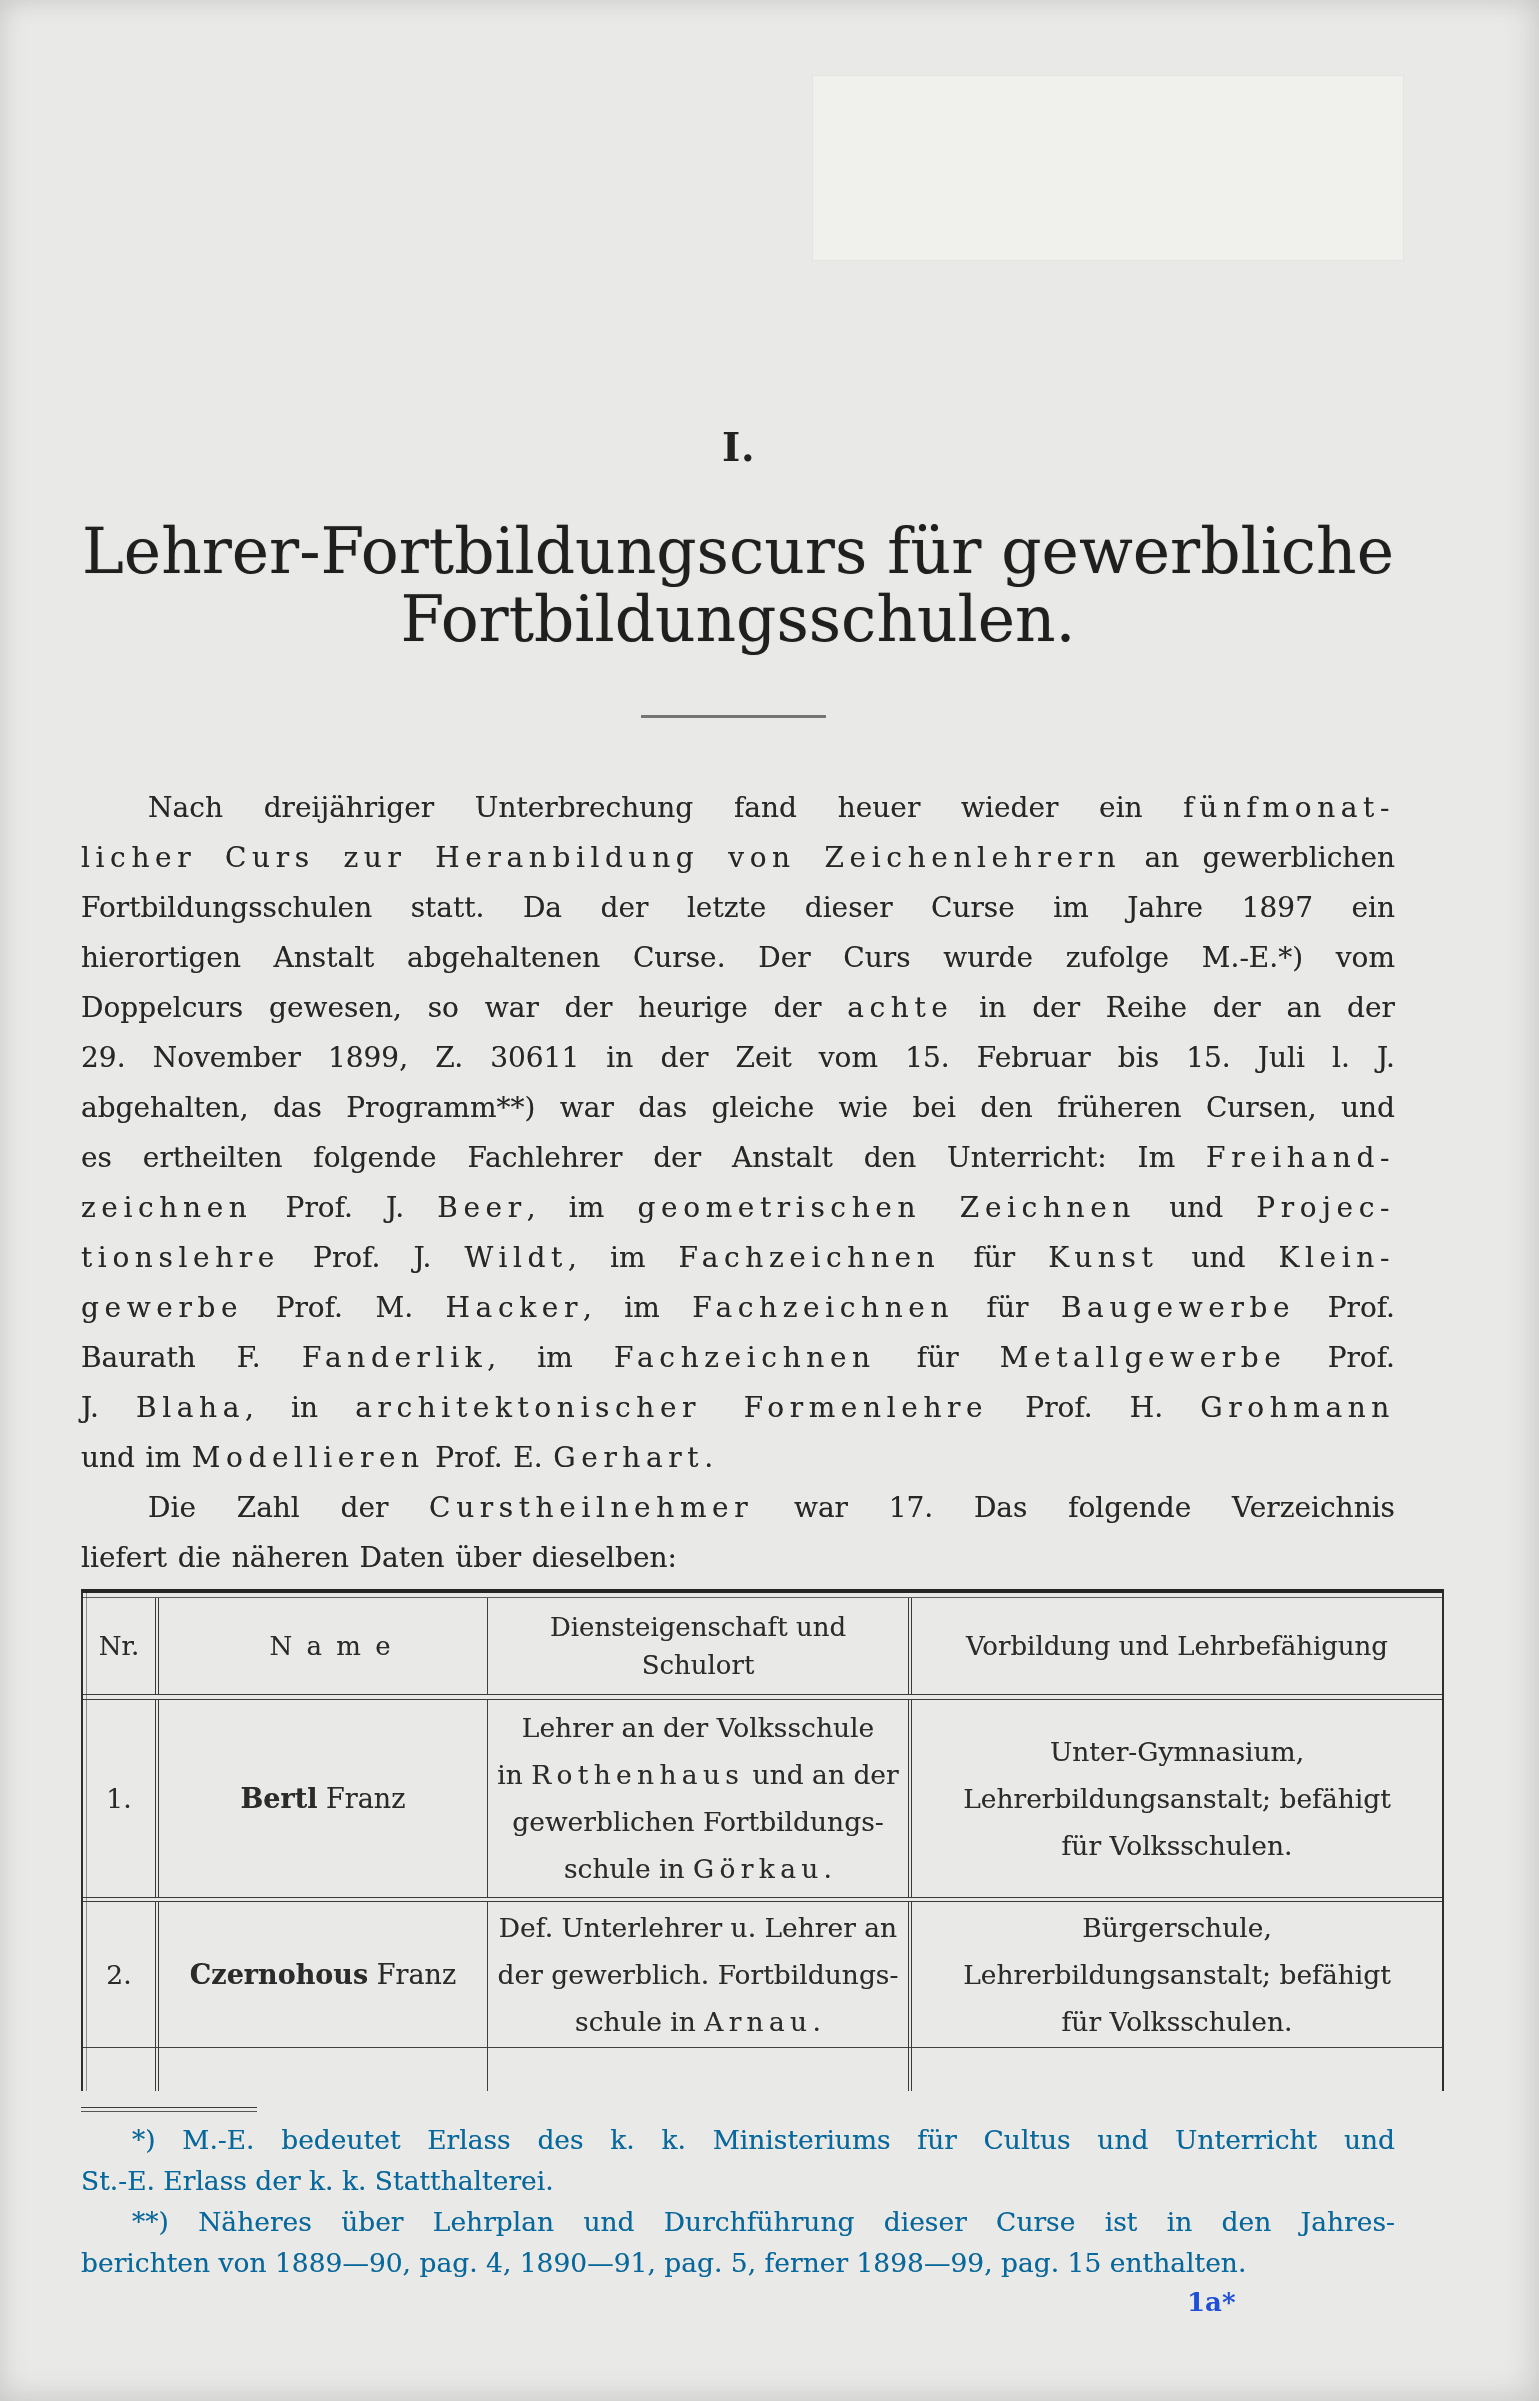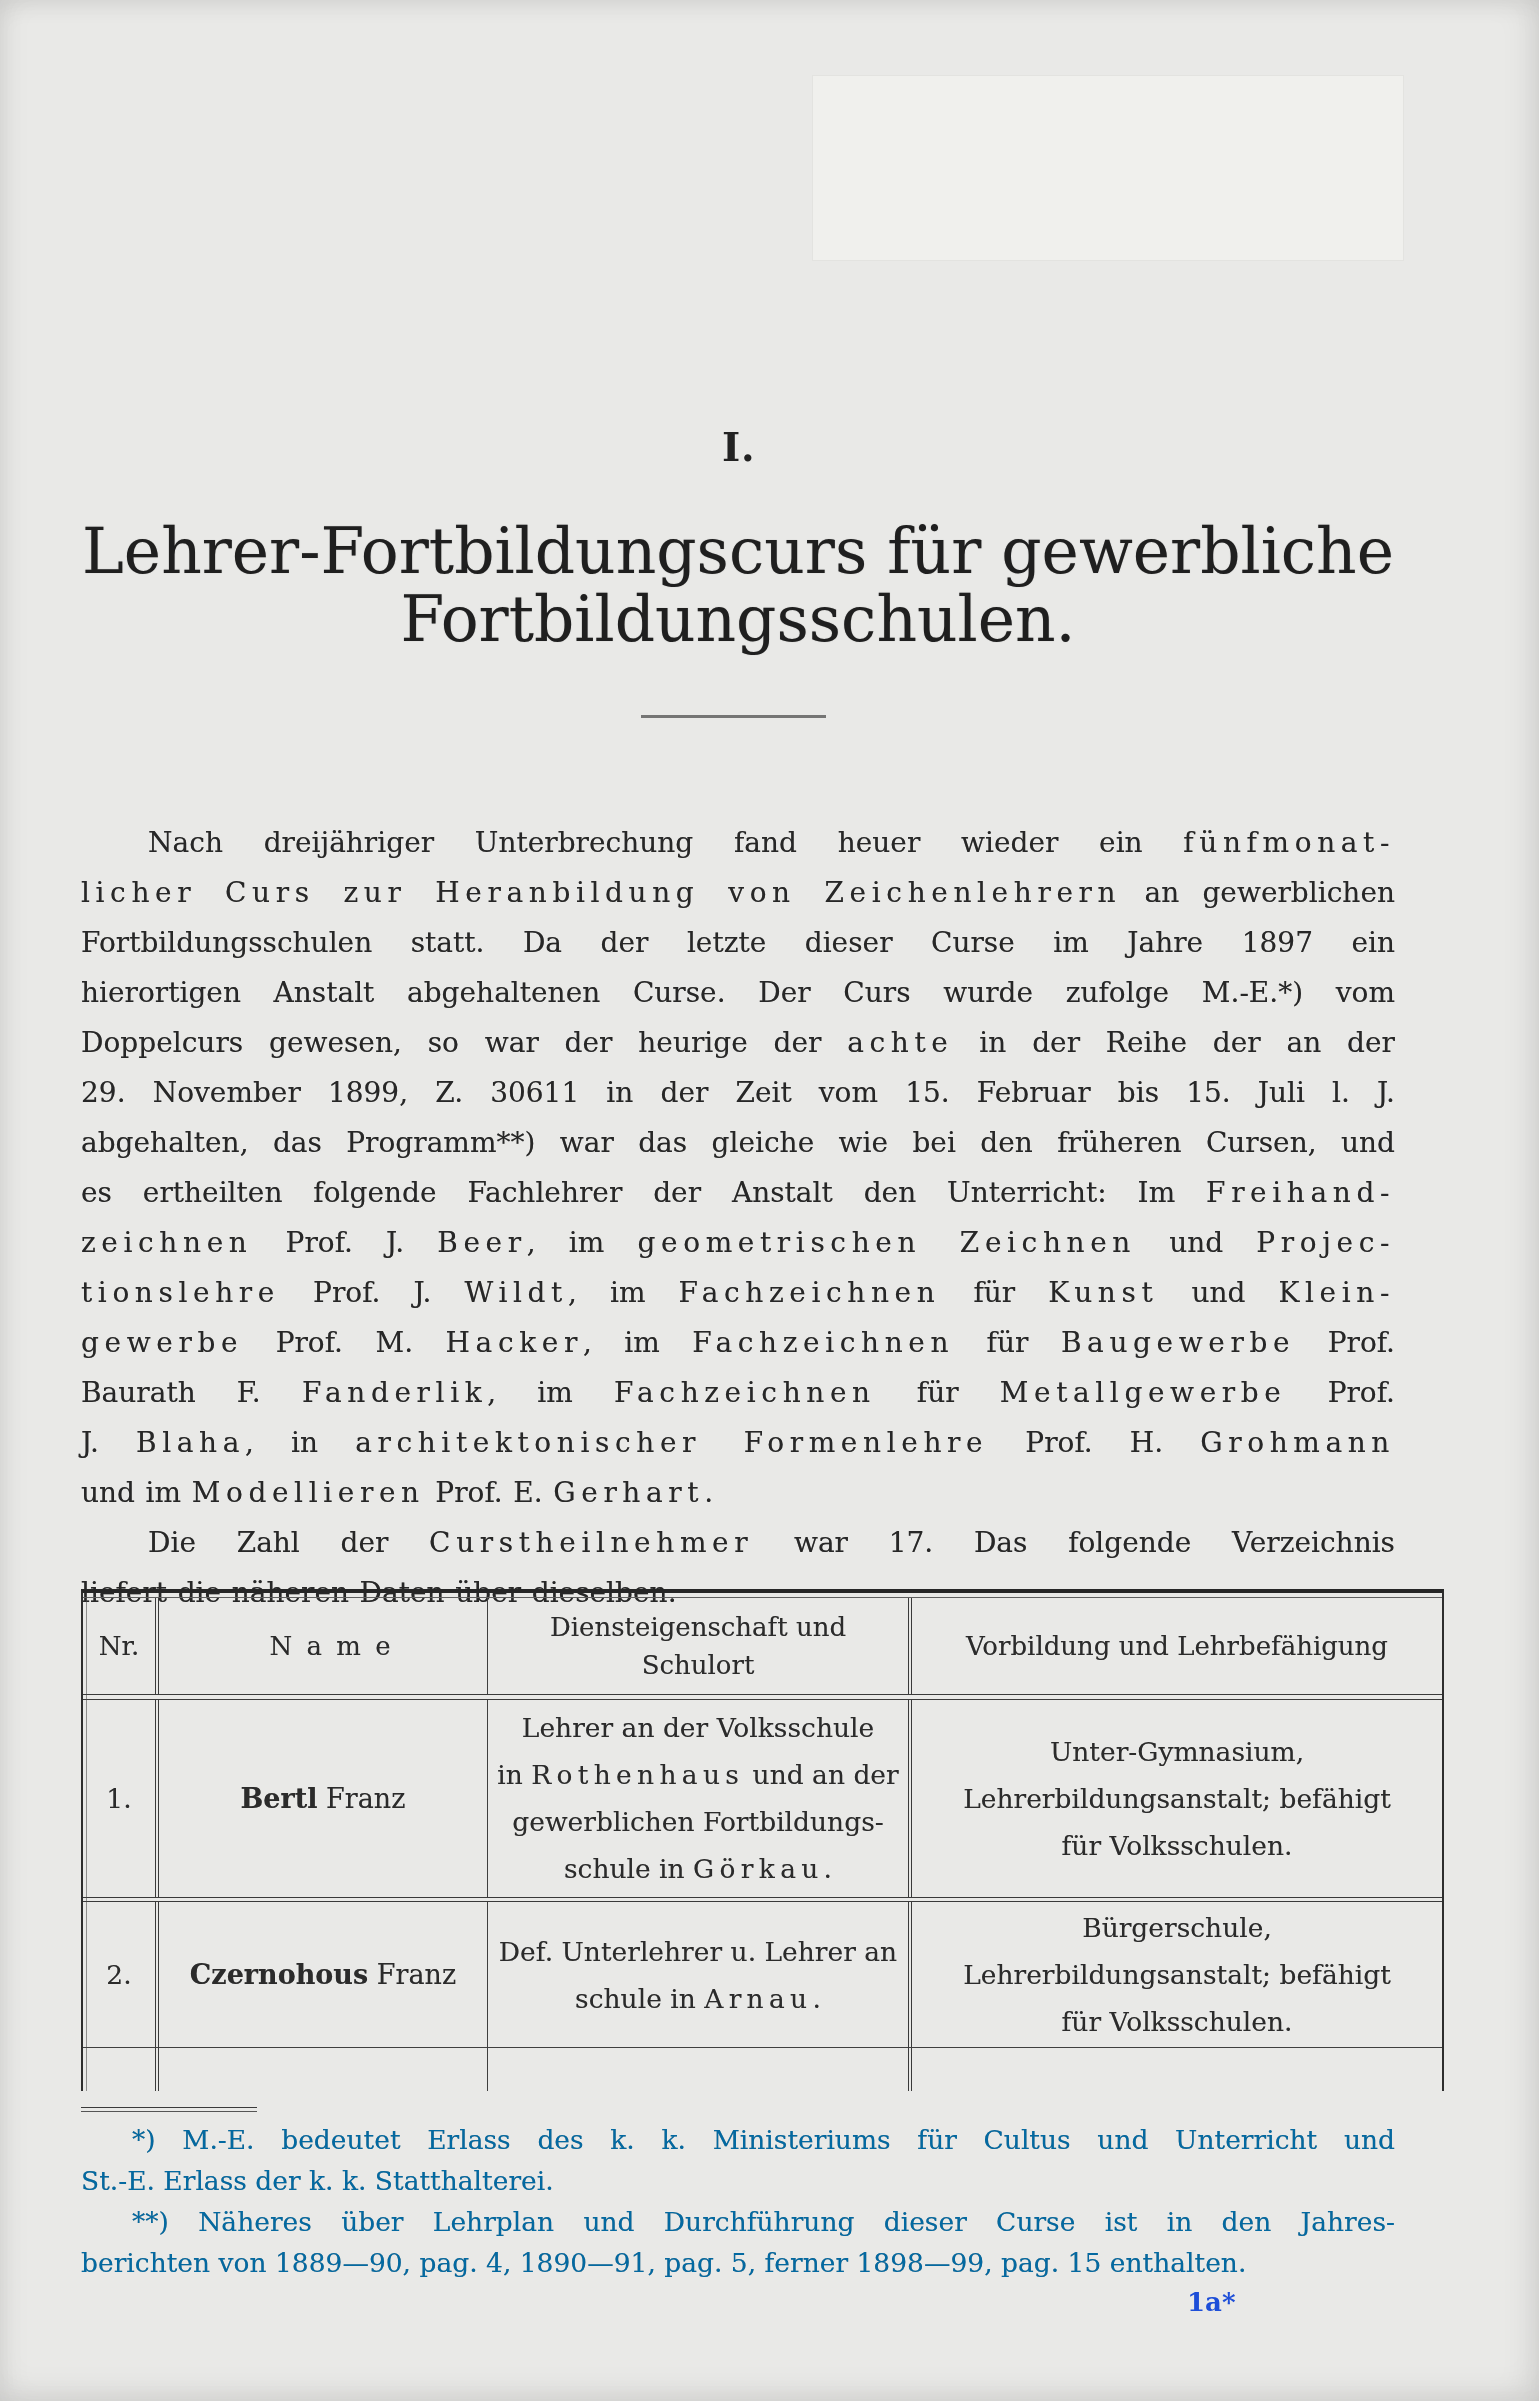--- a/index.html
+++ b/index.html
@@ -20,21 +20,21 @@
     border:0.9px solid rgba(120,120,120,0.10);}
   
   .sec-num{left:1.7px;top:424px;width:1474px;text-align:center;
     font-size:39px;font-weight:bold;letter-spacing:0.9px;color:#222;}
   .doc-title{left:34px;top:518px;width:1408px;text-align:center;
     font-size:63px;font-weight:normal;color:#1f1f1f;}
   .doc-title .tl{height:68px;line-height:68px;text-shadow:0 0 0.9px rgba(40,40,40,0.35);}
   .title-divider{left:641px;top:715px;width:185px;height:2.6px;
     background:#585858;opacity:0.8;}
   
-  .bodyblock{left:81px;top:818px;width:1314px;font-size:28px;
+  .bodyblock{left:81px;top:783px;width:1314px;font-size:28px;
     color:#272727;}
   .bl{height:50px;line-height:50px;white-space:nowrap;overflow:visible;
       text-shadow:0 0 0.6px rgba(45,45,45,0.45);word-spacing:1.7px;}
   .jst{white-space:normal;text-align:justify;text-align-last:justify;}
   .ind{text-indent:67px;}
   .sp{letter-spacing:0.2em;}
   .bd{font-weight:bold;}
   
   .tbl{left:81px;top:1589px;width:1363px;box-sizing:border-box;
     border-top:4.3px solid #262626;border-left:2.6px solid #2e2e2e;border-right:2.6px solid #2e2e2e;
@@ -133,20 +133,21 @@
       </div>
   </div>
   <div class="sepd"></div>
   <div class="t-row t-r2">
     <div class="c c-nr">2.</div>
     <div class="c c-name name-line">
         <div class="cl"><span class="bd">Czernohous</span><span> Franz</span></div>
       </div>
     <div class="c c-dienst">
         <div class="cl"><span>Def. Unterlehrer u. Lehrer an</span></div>
+        <div class="cl"><span>der gewerblich. Fortbildungs-</span></div>
         <div class="cl"><span>schule in </span><span class="sp">Arnau</span><span>.</span></div>
       </div>
     <div class="c c-vorb">
         <div class="cl"><span>Bürgerschule,</span></div>
         <div class="cl"><span>Lehrerbildungsanstalt; befähigt</span></div>
         <div class="cl"><span>für Volksschulen.</span></div>
       </div>
   </div>
   <div class="seps"></div>
   <div class="t-row t-stub">

